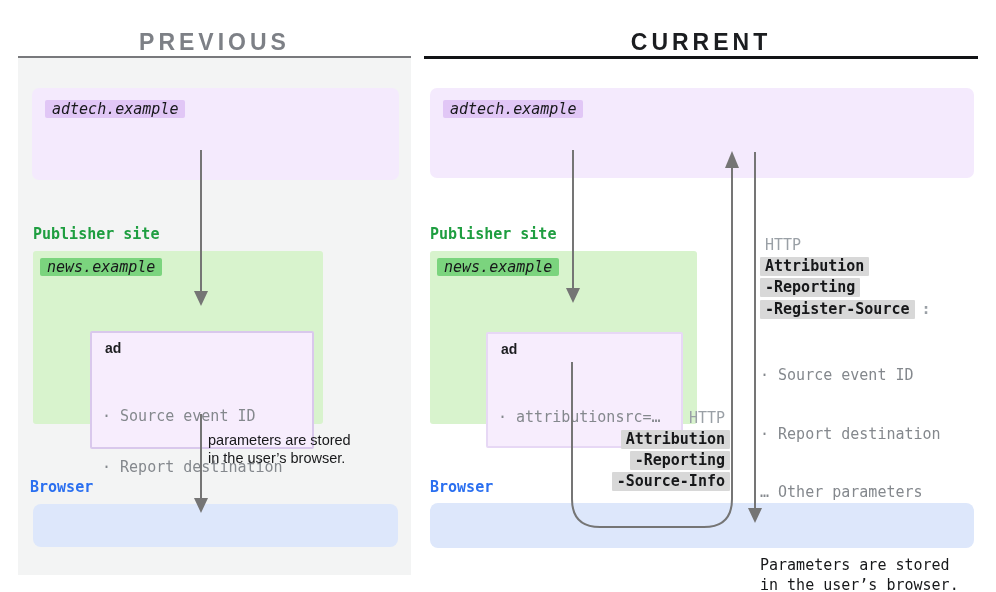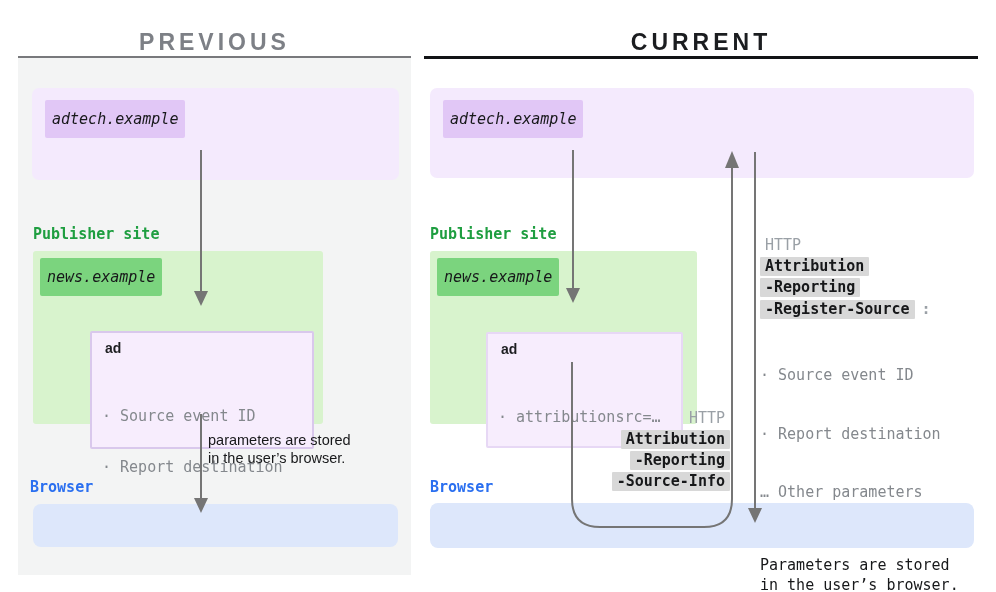--- a/index.html
+++ b/index.html
@@ -7,21 +7,21 @@
     position:relative;width:996px;height:592px;background:#ffffff;overflow:hidden;
     font-family:"Liberation Sans",sans-serif;color:var(--body-text,#17181a);
   }
   .abs{position:absolute;}
   .mono{font-family:"DejaVu Sans Mono","Liberation Mono",monospace;}
 
   .panel-title{font-size:23px;font-weight:bold;letter-spacing:4px;text-align:center;}
   .rule{position:absolute;}
 
   .domain-box{position:absolute;border-radius:7px;background:var(--purple-box,#f4eafd);}
-  .chip{display:inline-block;padding:10px 7px;border-radius:2px;font-style:italic;
+  .chip{display:inline-block;padding:0 7px;border-radius:2px;font-style:italic;
         font-size:15px;line-height:18px;color:#17181a;}
   .chip.purple{background:var(--purple-chip,#e1c7f6);}
   .chip.green{background:var(--green-chip,#7bd47e);}
 
   .site-label{font-size:15px;line-height:16px;}
   .publisher{color:var(--green-text,#1e9e40);font-weight:bold;text-align:right;}
   .browser{color:var(--blue-text,#2a6ff0);font-weight:bold;}
 
   .green-box{position:absolute;border-radius:3px;background:var(--green-box,#d8f3cd);}
   .blue-box{position:absolute;border-radius:8px;background:var(--blue-box,#dde7fb);}

